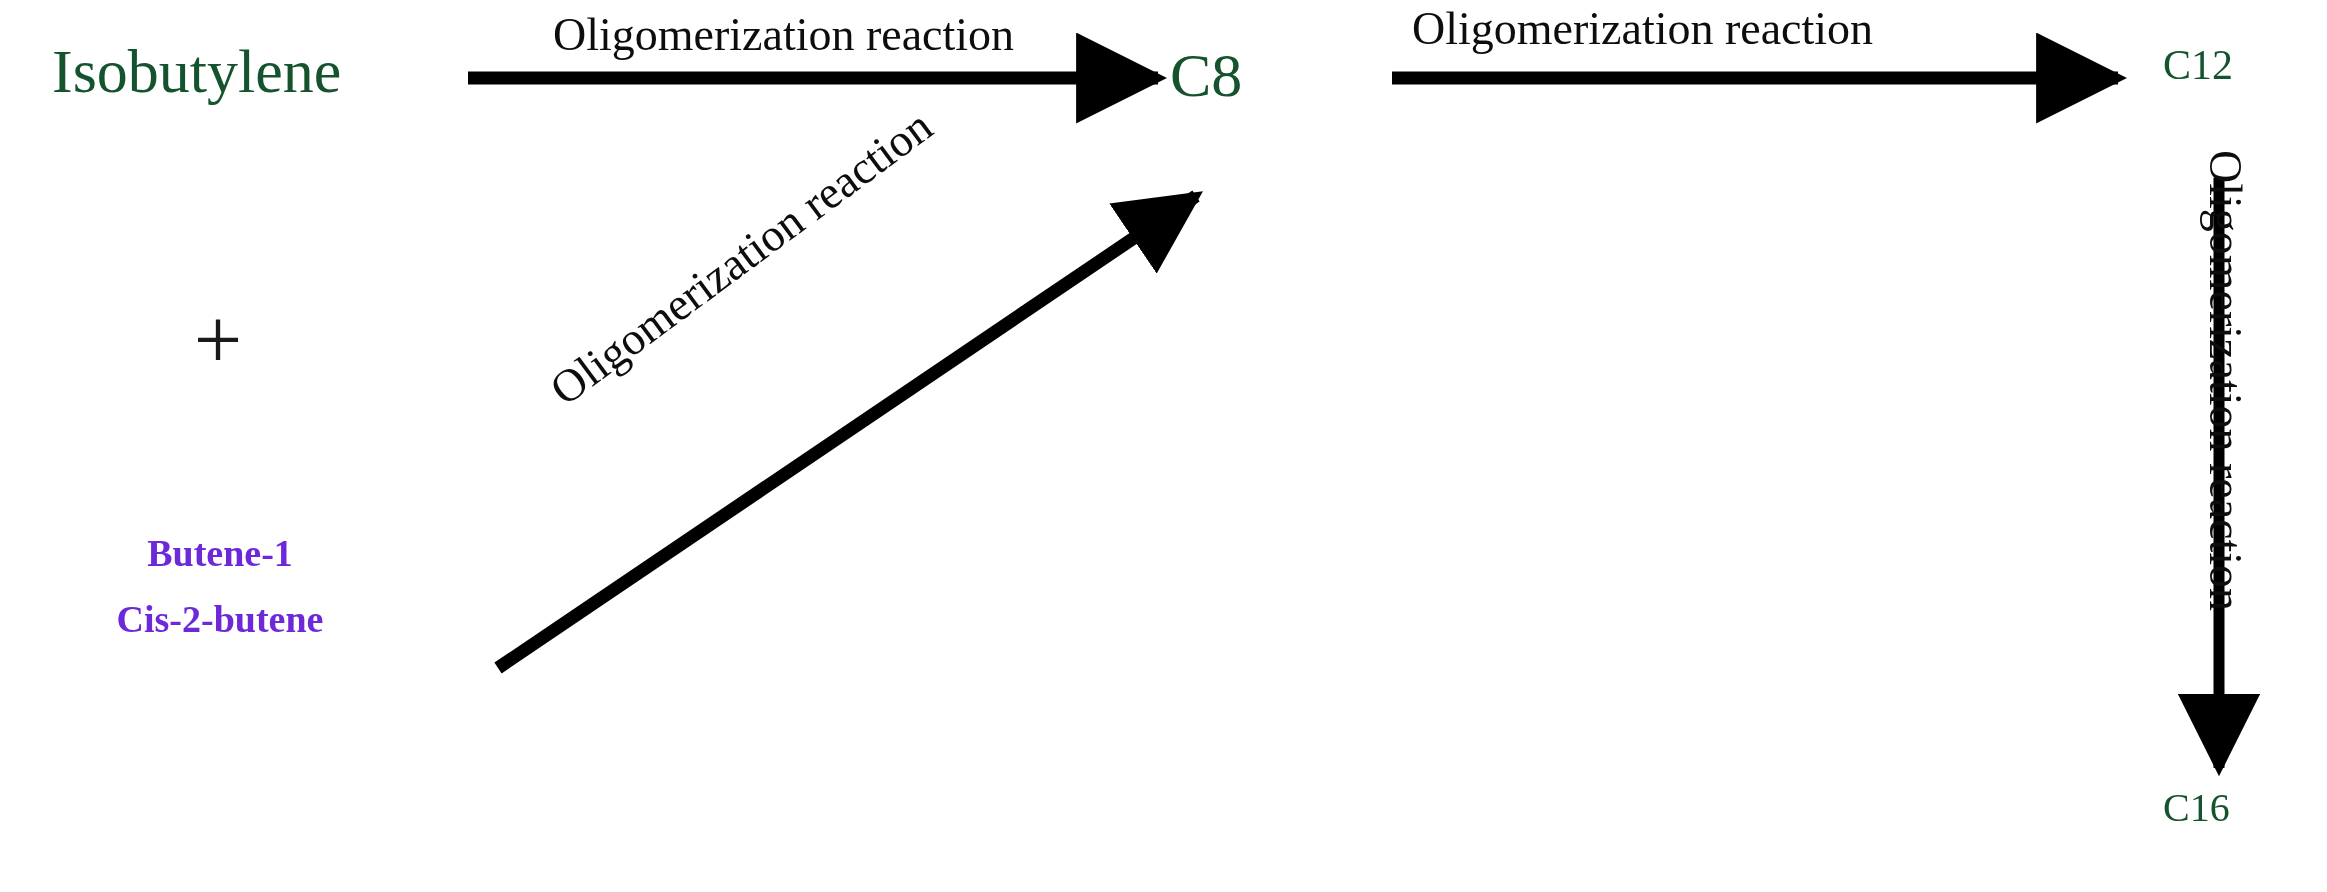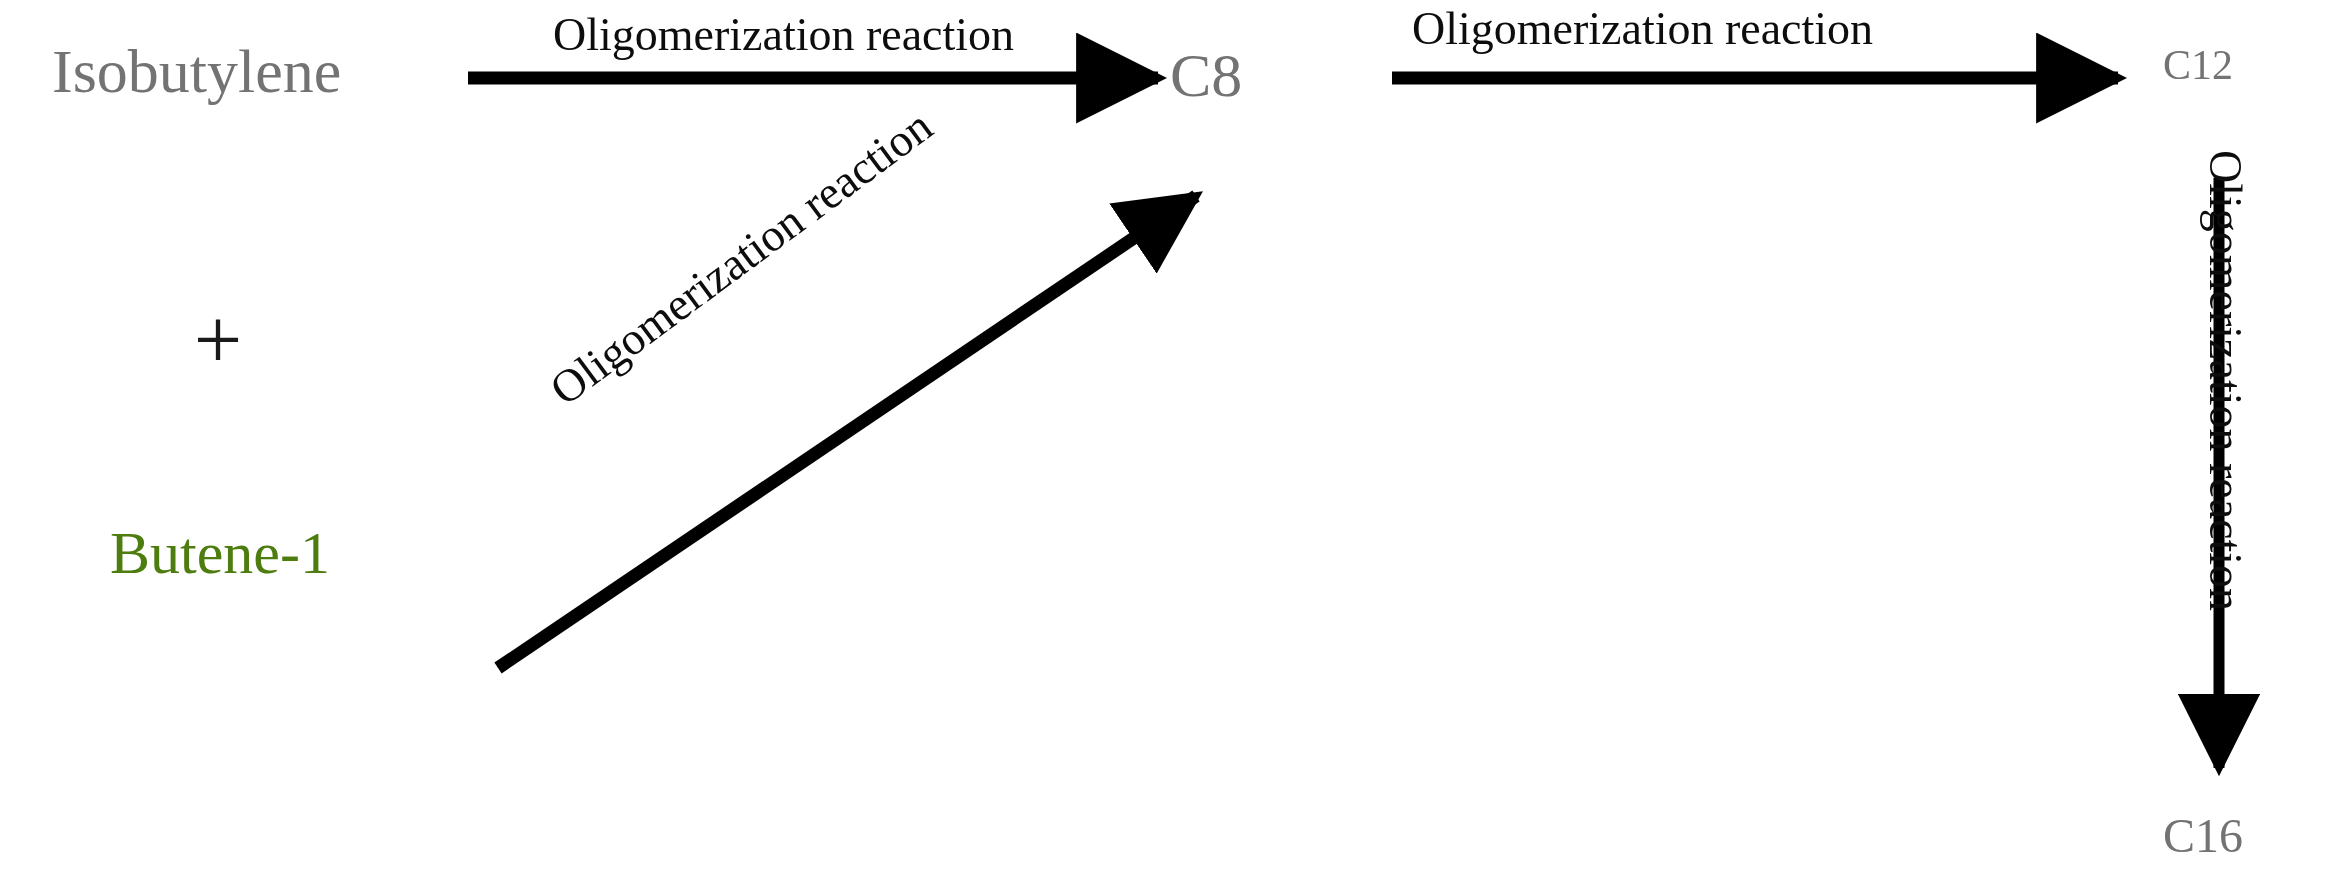--- a/index.html
+++ b/index.html
@@ -13,21 +13,21 @@
     height: 892px;
     background: #ffffff;
     overflow: hidden;
     font-family: "Liberation Serif", "DejaVu Serif", serif;
     color: #000000;
   }
   .node-label {
     position: absolute;
     white-space: nowrap;
     font-family: "Liberation Serif", "DejaVu Serif", serif;
-    color: #737373;
+    color: #14532d;
     line-height: 1;
   }
   .reactant-main {
     font-size: 62px;
     left: 52px;
     top: 40px;
   }
   .plus-sign {
     position: absolute;
     left: 170px;
@@ -41,39 +41,40 @@
     font-family: "Liberation Serif", "DejaVu Serif", serif;
   }
   .reactant-list {
     position: absolute;
     left: 0px;
     top: 520px;
     width: 440px;
     text-align: center;
   }
   .reactant-list .rl-line {
-    font-size: 60px;
+    font-size: 38px;
     line-height: 66px;
     white-space: nowrap;
-    color: #4d7c0f;
+    color: #6d28d9;
+    font-weight: bold;
   }
   .product-c8 {
     font-size: 62px;
     left: 1170px;
     top: 44px;
   }
   .product-c12 {
     font-size: 42px;
     left: 2163px;
     top: 44px;
   }
   .product-c16 {
-    font-size: 48px;
+    font-size: 40px;
     left: 2163px;
-    top: 812px;
+    top: 788px;
   }
   .arrow-label {
     position: absolute;
     white-space: nowrap;
     font-size: 46px;
     line-height: 1;
     color: #0d0d0d;
     font-family: "Liberation Serif", "DejaVu Serif", serif;
   }
   .label-top-1 {
@@ -131,20 +132,21 @@
 
     <line x1="2219" y1="178" x2="2219" y2="768" stroke="#000000" stroke-width="11" marker-end="url(#head-down)"></line>
   </svg>
 
   <div class="node-label reactant-main">Isobutylene</div>
 
   <div class="plus-sign">+</div>
 
   <div class="reactant-list">
     <div class="rl-line">Butene-1</div>
+    <div class="rl-line">Cis-2-butene</div>
   </div>
 
   <div class="node-label product-c8">C8</div>
 
   <div class="node-label product-c12">C12</div>
 
   <div class="node-label product-c16">C16</div>
 
   <div class="arrow-label label-top-1">Oligomerization reaction</div>
 

